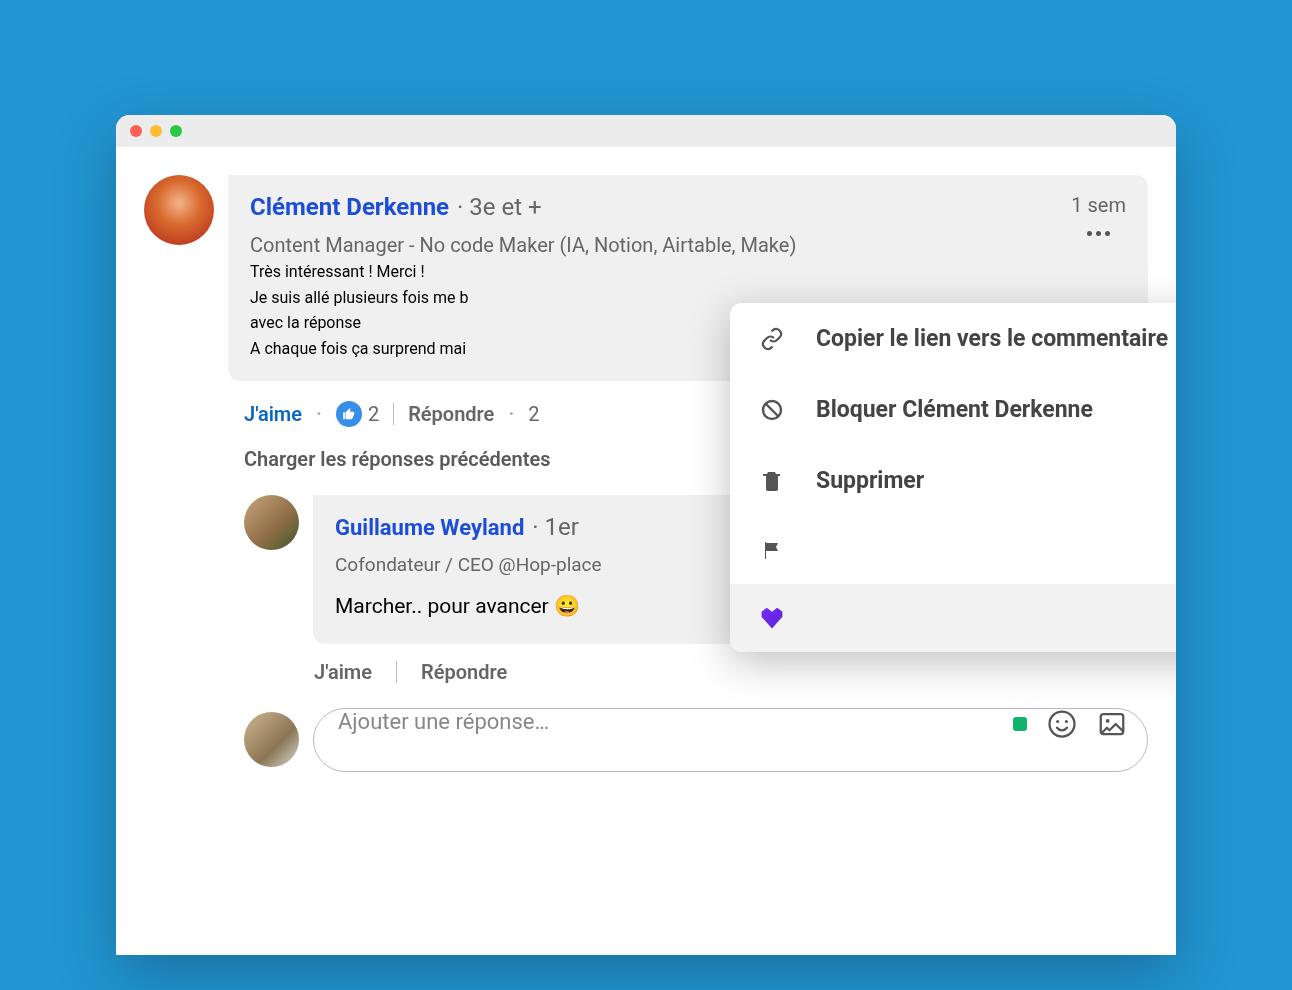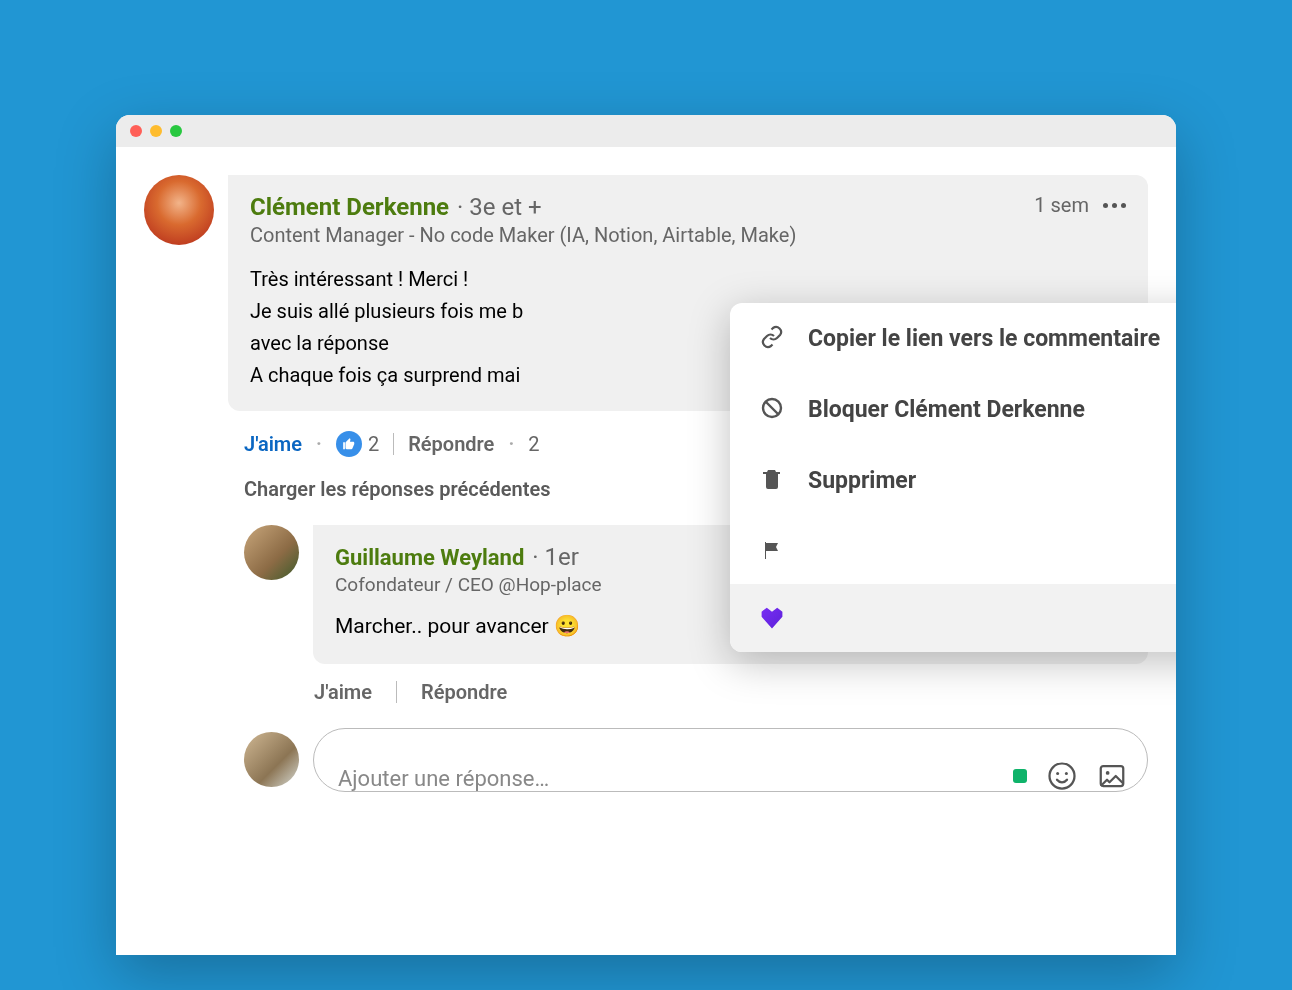--- a/index.html
+++ b/index.html
@@ -67,53 +67,54 @@
   .bubble.reply { border-radius: 0 12px 12px 12px; }
 
   .head-row {
     display: flex;
     align-items: baseline;
     gap: 8px;
   }
   .author {
     font-size: 24px;
     font-weight: 700;
-    color: #4d7c0f;
+    color: #1d4ed8;
   }
   .degree {
     font-size: 24px;
     color: #666;
   }
   .time-meta {
     position: absolute;
     right: 22px;
     top: 18px;
     display: flex;
     align-items: center;
     gap: 14px;
     color: #666;
     font-size: 20px;
+    flex-direction: column;
   }
   .more-dots {
     display: inline-flex;
     gap: 4px;
     cursor: pointer;
   }
   .more-dots span {
     width: 5px; height: 5px; background: #555; border-radius: 50%;
   }
 
   .job {
     font-size: 20px;
     color: #666;
+    margin-top: 12px;
+  }
+  .body {
     margin-top: 2px;
-  }
-  .body {
-    margin-top: 16px;
-    font-size: 20px;
+    font-size: 16px;
     color: #000;
     line-height: 1.6;
     white-space: pre-line;
   }
 
   .actions {
     display: flex;
     align-items: center;
     gap: 14px;
     padding: 20px 0 20px 100px;
@@ -162,21 +163,21 @@
     align-items: center;
     gap: 14px;
     padding-left: 100px;
   }
   .compose {
     flex: 1;
     height: 64px;
     border: 1px solid #bbb;
     border-radius: 34px;
     display: flex;
-    align-items: flex-end;
+    align-items: flex-start;
     padding: 0 24px;
     font-size: 22px;
     color: #888;
     position: relative;
   }
   .compose-right {
     position: absolute;
     right: 20px;
     display: flex;
     align-items: center;
@@ -194,22 +195,22 @@
     top: 188px;
     width: 504px;
     background: #fff;
     border-radius: 12px;
     box-shadow: 0 10px 40px rgba(0,0,0,0.25);
     overflow: hidden;
     z-index: 10;
   }
   .menu-item {
     display: flex;
-    align-items: flex-start;
-    gap: 22px;
+    align-items: center;
+    gap: 30px;
     padding: 20px 28px;
     font-size: 23px;
     font-weight: 700;
     color: #444;
     cursor: pointer;
   }
   .menu-item.highlight {
     background: #f2f2f2;
   }
   .menu-icon {

